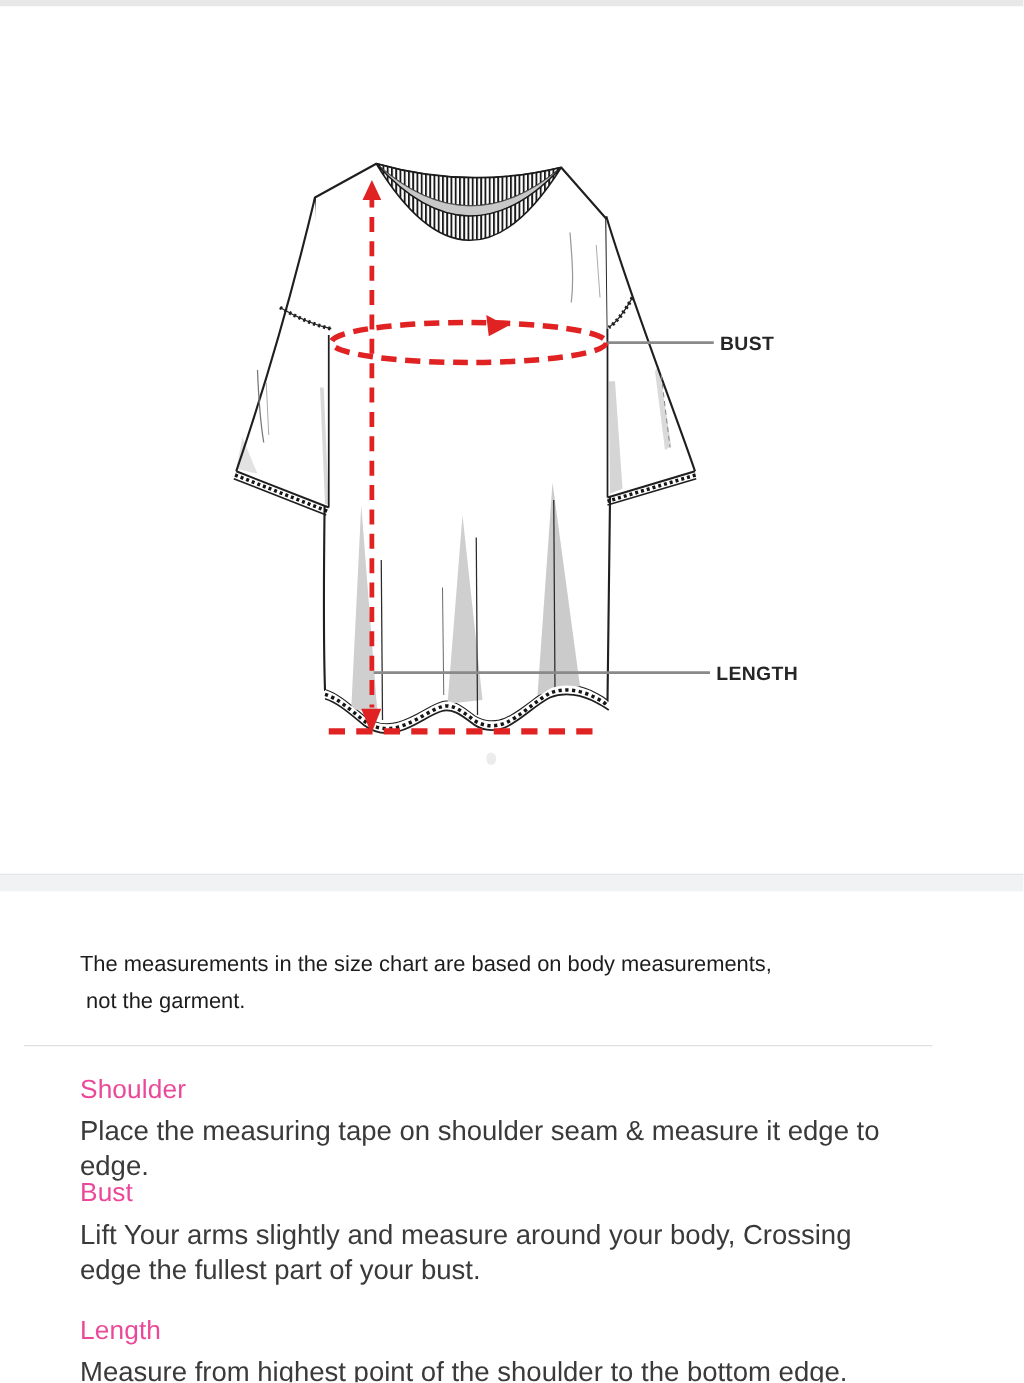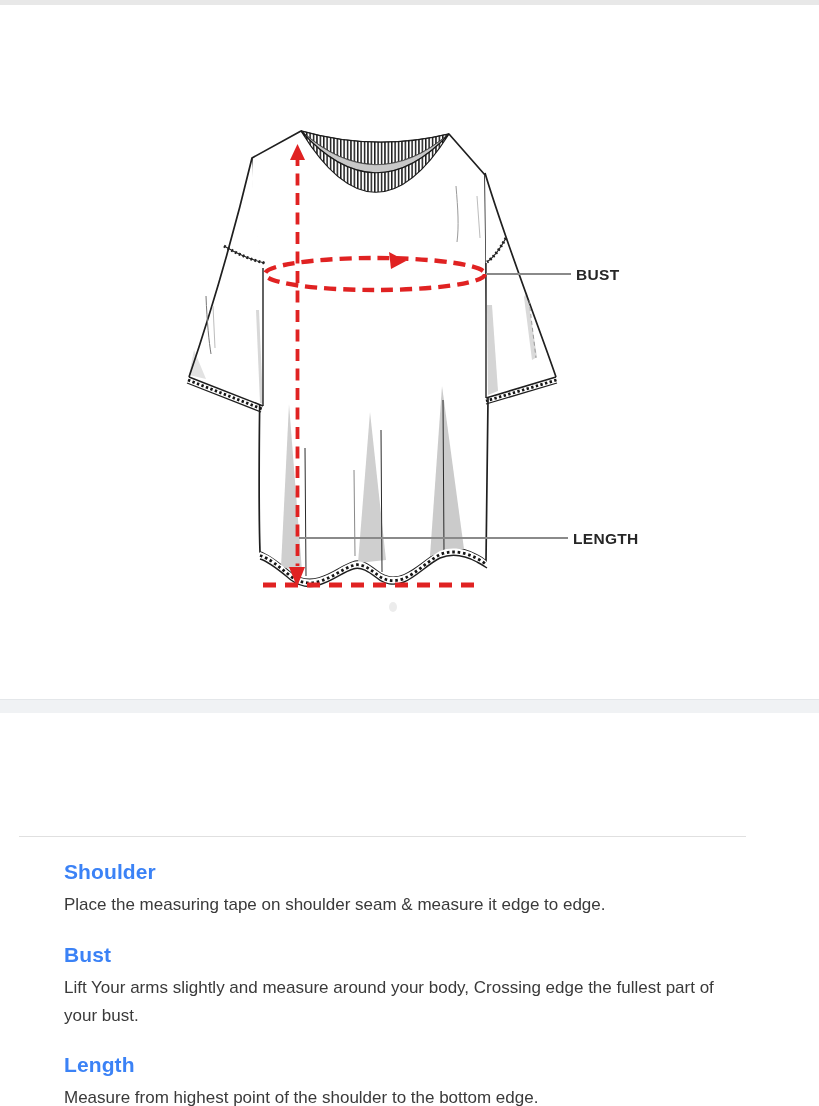--- a/index.html
+++ b/index.html
@@ -13,22 +13,22 @@
   .band{position:absolute;left:0;top:699px;width:819px;height:14px;background:#f0f2f4;border-top:1px solid #e4e7ea;box-sizing:border-box;}
   .note{
     position:absolute;left:64px;top:757px;width:640px;
     font-size:17.5px;line-height:28.5px;color:#1c1c1c;white-space:pre-wrap;margin:0;
   }
   .divider{position:absolute;left:19px;top:836px;width:727px;height:0;border-top:1.5px solid #e0e0e0;}
   .section{position:absolute;left:64px;width:660px;}
   .section-shoulder{top:859px;}
   .section-bust{top:942px;}
   .section-length{top:1052px;}
-  .section h3{margin:0;font-size:21px;line-height:26px;font-weight:700;color:#3b82f6;letter-spacing:.1px;}
-  .section p{margin:6px 0 0 0;font-size:17px;line-height:28px;color:#3a3a3a;}
+  .section h3{margin:0;font-size:21px;line-height:26px;font-weight:400;color:#ec4899;letter-spacing:.1px;}
+  .section p{margin:6px 0 0 0;font-size:22px;line-height:28px;color:#3a3a3a;}
 </style>
 </head>
 <body>
 
 <div class="page">
   <div class="top-strip"></div>
 
   <svg class="diagram" width="819" height="700" viewBox="0 0 819 700">
     <defs>
       <pattern id="rib" width="3.4" height="12" patternUnits="userSpaceOnUse">
@@ -132,20 +132,22 @@
       <text x="576" y="280" class="label-text">BUST</text>
     </g>
     <g>
       <path d="M299,538 L568,538" stroke="#8a8a8a" stroke-width="2.2"></path>
       <text x="573" y="544" class="label-text">LENGTH</text>
     </g>
   </svg>
 
   <div class="band"></div>
 
+  <p class="note">The measurements in the size chart are based on body measurements,
+ not the garment.</p>
 
   <div class="divider"></div>
 
   <div class="section section-shoulder">
     <h3>Shoulder</h3>
     <p>Place the measuring tape on shoulder seam &amp; measure it edge to edge.</p>
   </div>
 
   <div class="section section-bust">
     <h3>Bust</h3>

